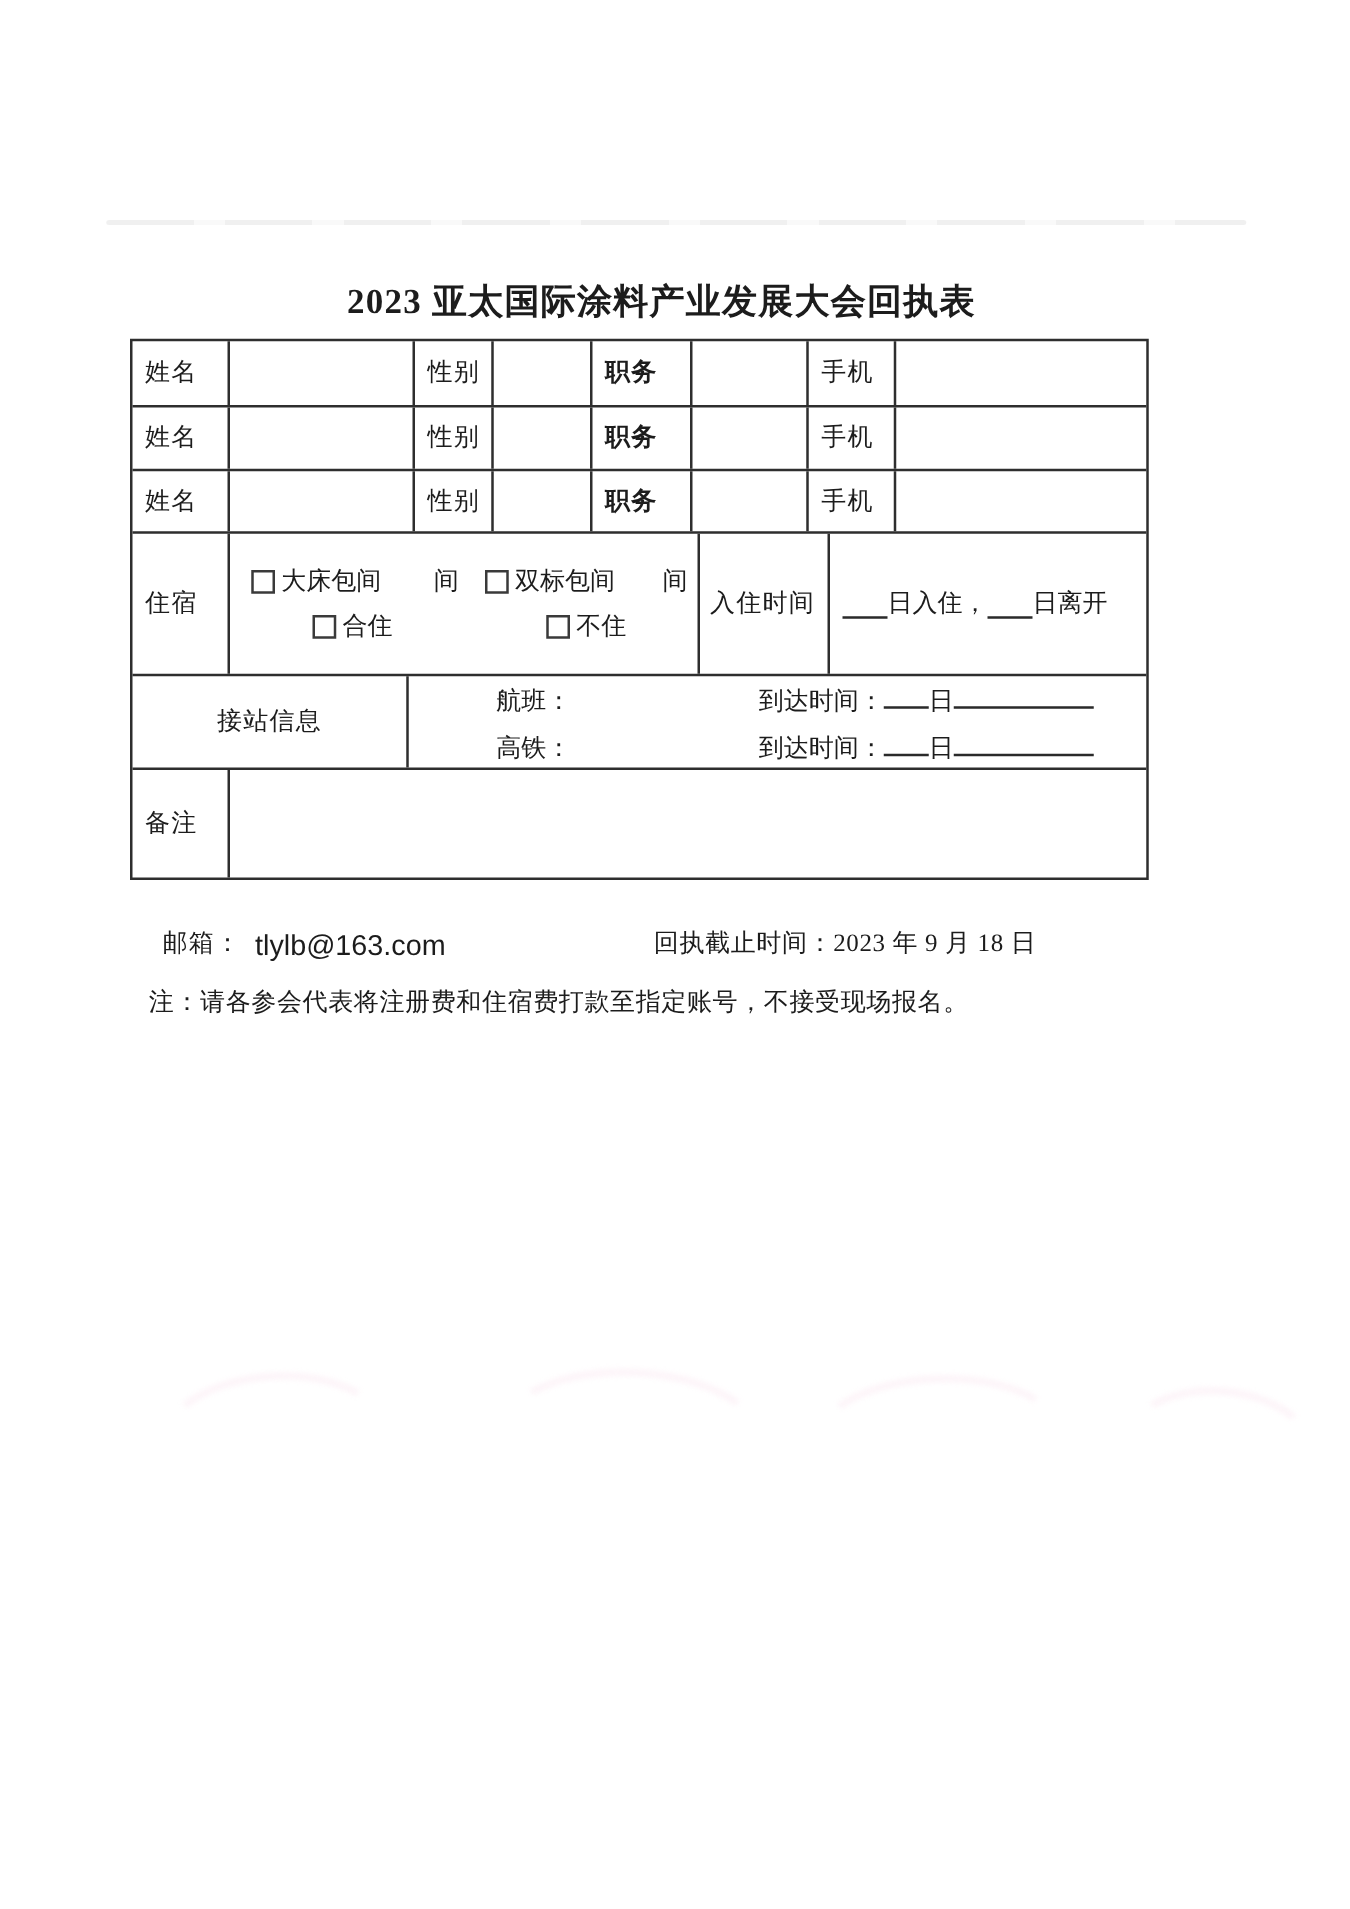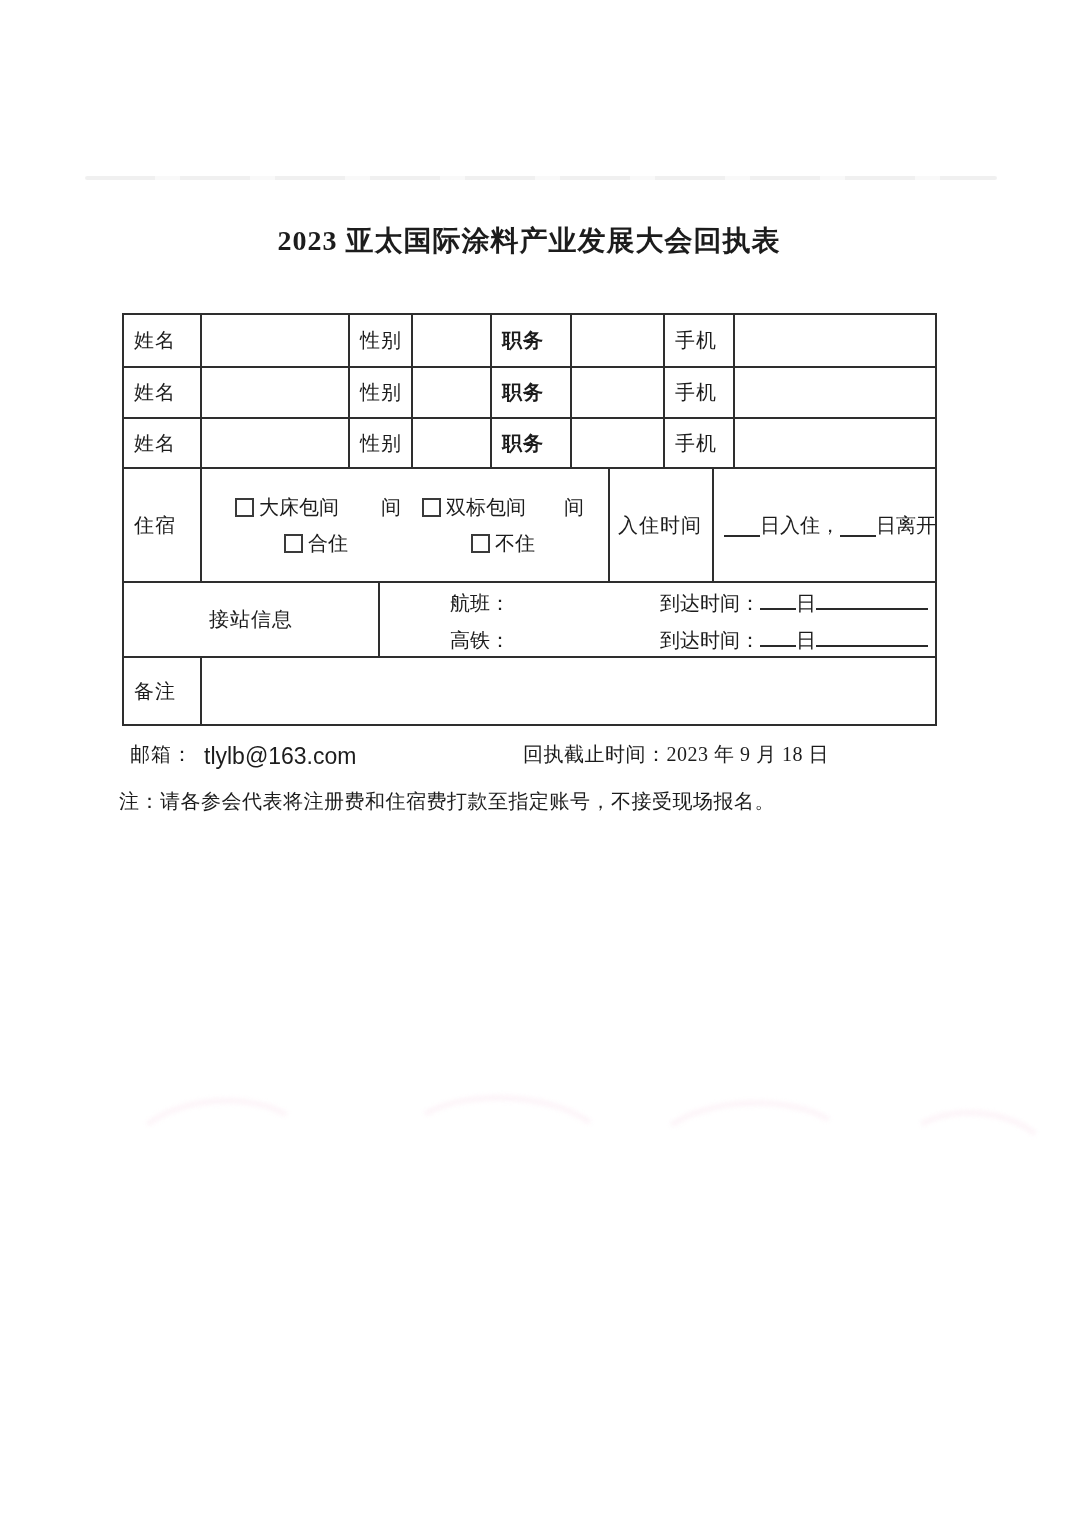--- a/index.html
+++ b/index.html
@@ -27,46 +27,46 @@
   .sm3{left:650px;top:1100px;width:190px;height:90px;transform:rotate(-2deg);}
   .sm4{left:900px;top:1110px;width:140px;height:80px;transform:rotate(5deg);}
 
   .doc-title{
     position:absolute;left:0;top:222px;width:1058px;
     text-align:center;font-size:28px;font-weight:bold;letter-spacing:1px;
   }
 
   
   .reg-table{
-    position:absolute;left:122px;top:271px;width:811px;
-    border:2px solid #2e2e2e;box-sizing:content-box;margin-top:42px;
+    position:absolute;left:104px;top:271px;width:811px;
+    border:2px solid #2e2e2e;box-sizing:content-box;
   }
   .trow{display:flex;box-sizing:border-box;}
   .trow + .trow{border-top:2px solid #2e2e2e;}
   .tcell{
     box-sizing:border-box;flex:0 0 auto;
     display:flex;align-items:center;
     font-size:20px;line-height:1.25;
     padding-left:10px;
   }
   .tcell + .tcell{border-left:2px solid #2e2e2e;}
   .lab{letter-spacing:1px;}
   .r-att{height:51px;}
   .r-att3{height:50px;}
   .r-unit{height:51px;}
   .r-acc{height:114px;}
   .r-pick{height:75px;}
-  .r-rem{height:68px;}
+  .r-rem{height:88px;}
   .w1{width:76px;}  .w2{width:148px;} .w3{width:63px;}
   .w4{width:79px;}  .w5{width:80px;font-weight:bold;}  .w6{width:93px;}
   .w7{width:70px;}  .w8{width:202px;}
-  .wacc-opts{width:408px;}
+  .wacc-opts{width:376px;}
   .wacc-lab{width:104px;padding-left:8px;}
   .wacc-val{width:259px;}
-  .wpick-lab{width:254px;justify-content:center;padding-left:0;}
+  .wpick-lab{width:219px;justify-content:center;padding-left:0;}
   .wpick-body{width:592px;}
   .wwide{width:735px;}
 
   .acc-opts{flex-direction:column;justify-content:center;gap:11px;padding-left:9px;}
   .acc-line{display:flex;align-items:center;}
   .acc-opt{display:flex;align-items:center;}
   .acc-opt.c1{width:187px;}
   .cb{
     width:15px;height:15px;border:2px solid #3a3a3a;
     display:inline-block;margin-right:5px;flex:0 0 auto;background:#fff;

